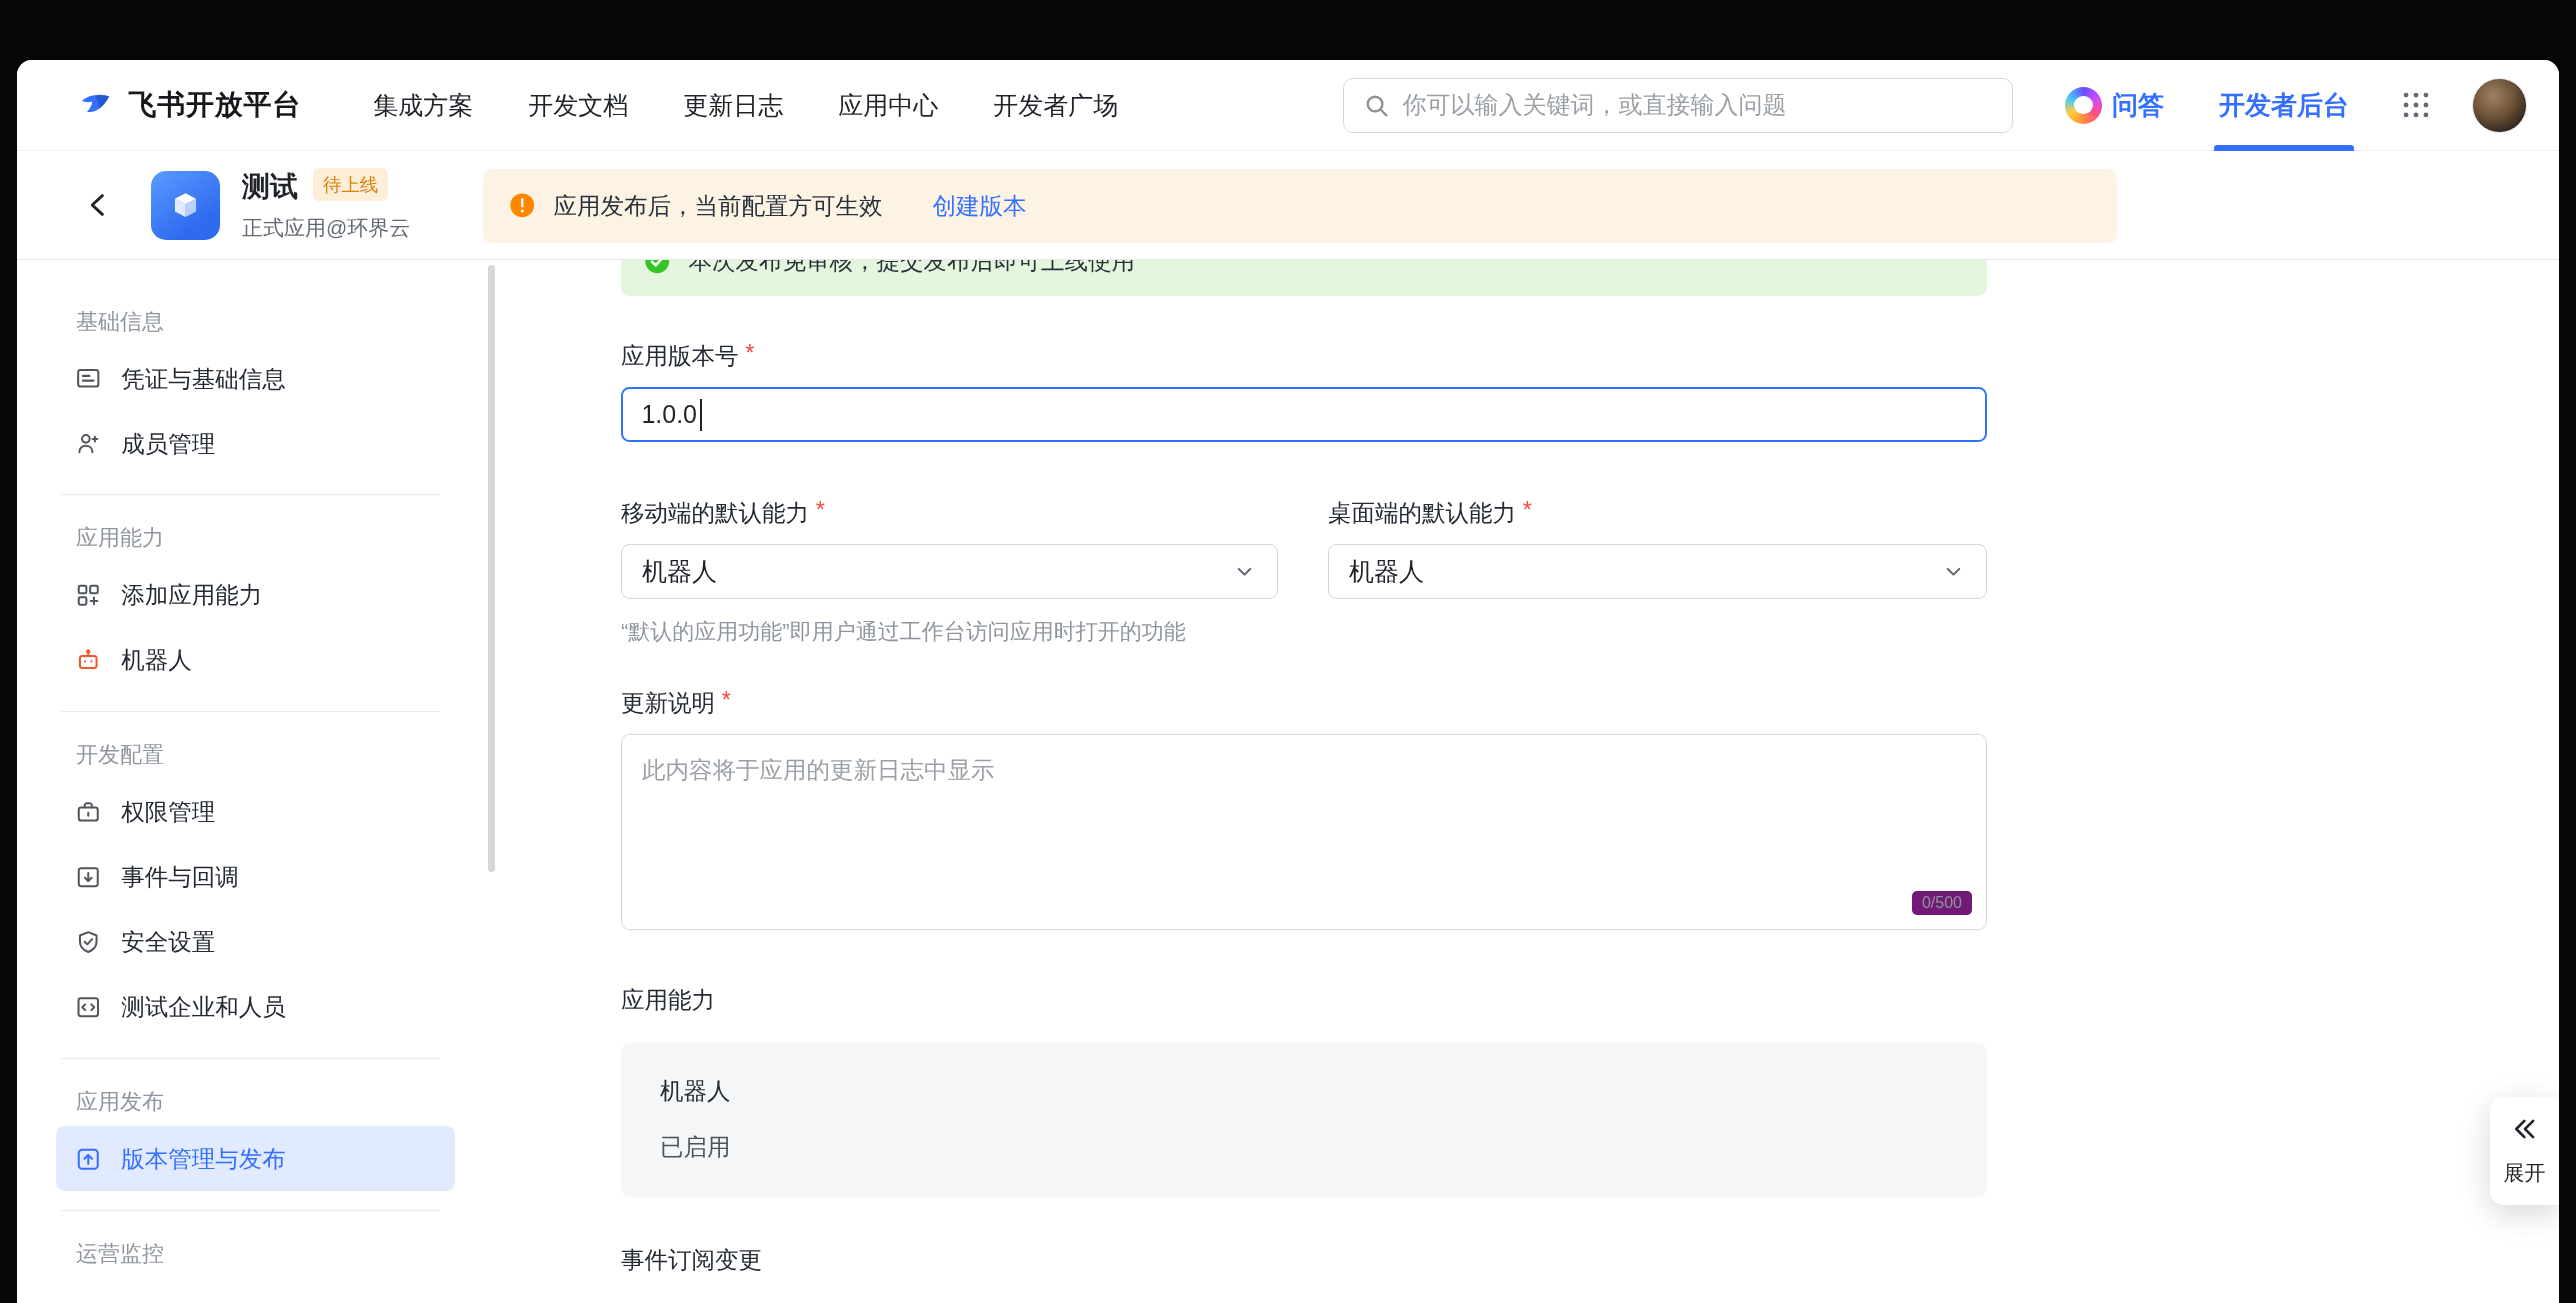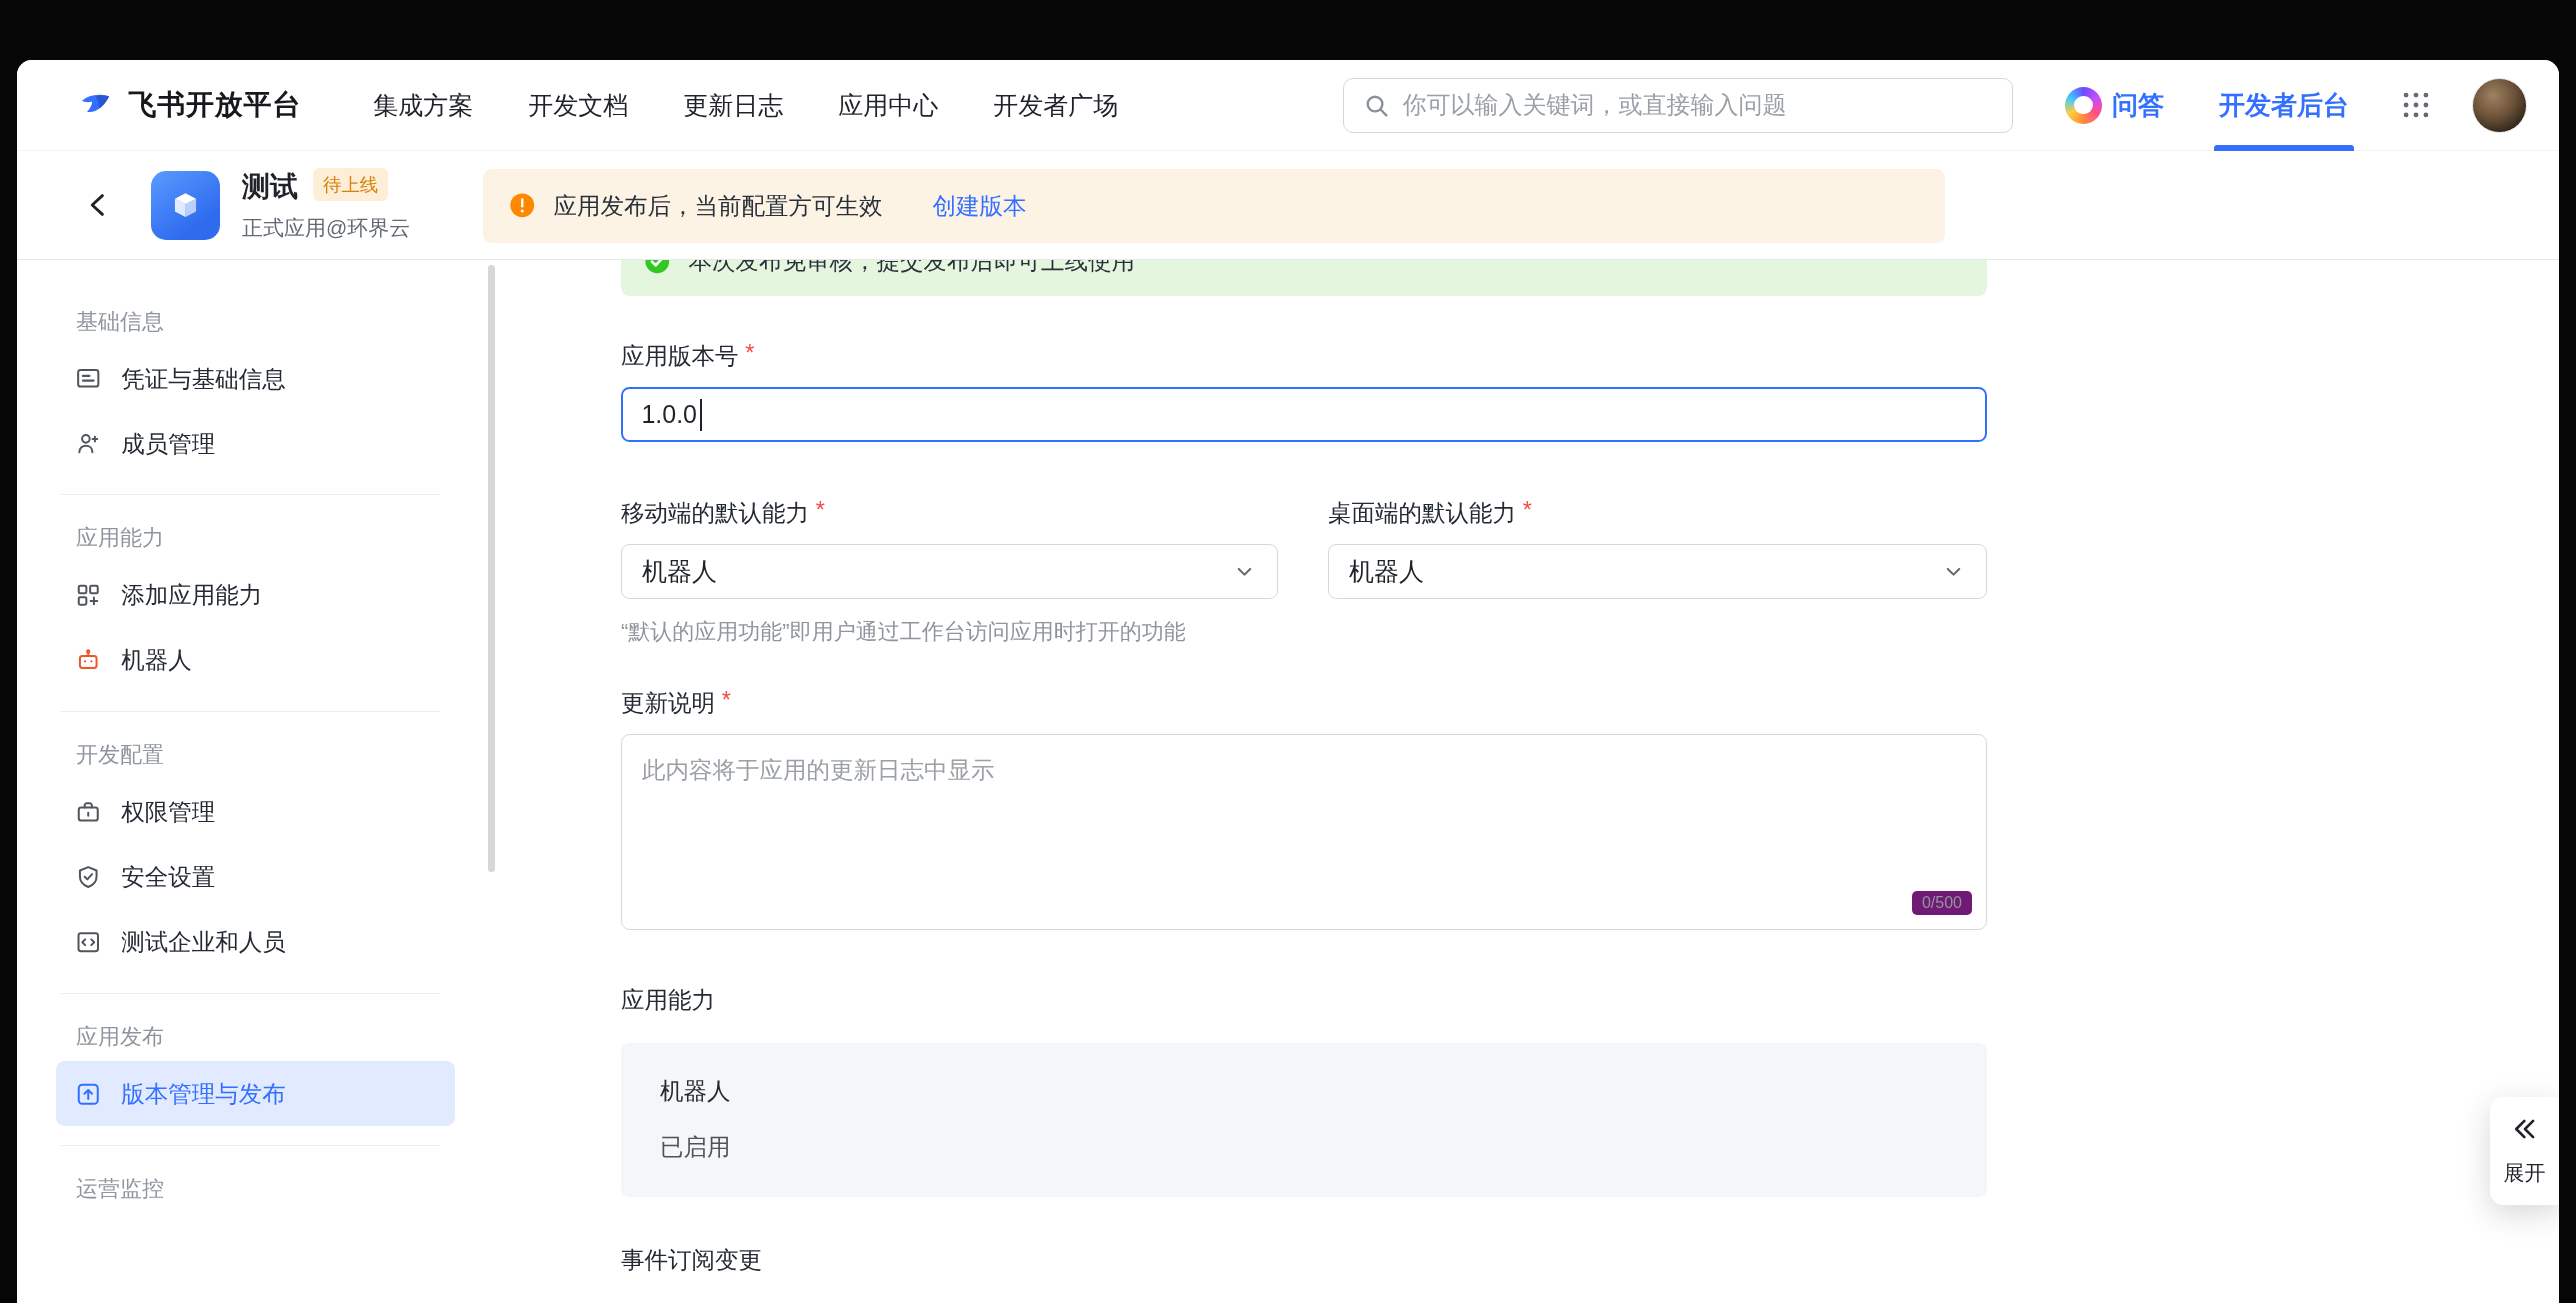--- a/index.html
+++ b/index.html
@@ -54,21 +54,21 @@
     border-bottom: 0.8px solid #e7e8ea; position: relative; z-index: 3; background: #fff; }
   .back-btn { margin-right: 35px; display: flex; cursor: pointer; }
   .app-icon { width: 69px; height: 69px; border-radius: 15px; flex:none;
     background: linear-gradient(145deg,#5a9bff 0%, #2e6bef 75%);
     display: flex; align-items: center; justify-content: center; }
   .app-meta { margin-left: 22px; }
   .app-title-row { display: flex; align-items: flex-start; gap: 15px; }
   .app-name { font-size: 28px; font-weight: 700; color: #1f2329; }
   .badge { font-size: 18.4px; color: #d8820a; background: #fdeed8; padding: 4.2px 10px; border-radius: 5.9px; font-weight: 500; white-space: nowrap; }
   .app-subtitle { margin-top: 8.4px; font-size: 21px; color: #646a73; }
-  .warning-banner { position: absolute; left: 466px; top: 17.6px; width: 1462px; height: 74px;
+  .warning-banner { position: absolute; left: 466px; top: 17.6px; width: 1634px; height: 74px;
     background: #fcf3e5; border-radius: 8.4px; display: flex; align-items: center; padding: 0 25px; }
   .warning-text { font-size: 23.5px; color: #28303a; margin-left: 17px; }
   .warning-action { font-size: 23.5px; color: #3370ff; margin-left: 50px; font-weight: 500; cursor: pointer; }
 
   
   .body-region { display: flex; height: 1044px; position: relative; background:#fff; }
 
   .sidebar { width: 486px; padding: 37px 0 0 39px; position: relative; flex: none; }
   .side-section-label { font-size: 22px; color: #8f959e; padding-left: 20px; height: 49px; display: flex; align-items: center; }
   .side-item { width: 399px; height: 65px; display: flex; align-items: center; gap: 18.4px;
@@ -268,20 +268,28 @@
       <hr class="side-divider">
       <div class="side-section-label">开发配置</div>
 
       <div class="side-item">
         <svg width="28.5" height="28.5" viewBox="0 0 24 24" fill="none" stroke="currentColor" stroke-width="1.7" stroke-linecap="round" stroke-linejoin="round">
           <rect x="4" y="8" width="16" height="11" rx="2"></rect>
             <path d="M9 8V6.2A1.8 1.8 0 0 1 10.8 4.4h2.4A1.8 1.8 0 0 1 15 6.2V8"></path>
             <line x1="12" y1="12.4" x2="12" y2="15"></line>
         </svg>
         <span>权限管理</span>
+      </div>
+      <div class="side-item">
+        <svg width="28.5" height="28.5" viewBox="0 0 24 24" fill="none" stroke="currentColor" stroke-width="1.7" stroke-linecap="round" stroke-linejoin="round">
+          <rect x="4" y="4.5" width="16" height="15" rx="2"></rect>
+            <line x1="12" y1="8.5" x2="12" y2="15"></line>
+            <polyline points="9.2 12.4 12 15.2 14.8 12.4"></polyline>
+        </svg>
+        <span>事件与回调</span>
       </div>
       <div class="side-item">
         <svg width="28.5" height="28.5" viewBox="0 0 24 24" fill="none" stroke="currentColor" stroke-width="1.7" stroke-linecap="round" stroke-linejoin="round">
           <path d="M12 3.5l7 2.8v5c0 4.4-2.9 7.3-7 8.9-4.1-1.6-7-4.5-7-8.9v-5z"></path>
             <polyline points="9 11.6 11.2 13.8 15.2 9.4"></polyline>
         </svg>
         <span>安全设置</span>
       </div>
       <div class="side-item">
         <svg width="28.5" height="28.5" viewBox="0 0 24 24" fill="none" stroke="currentColor" stroke-width="1.7" stroke-linecap="round" stroke-linejoin="round">

